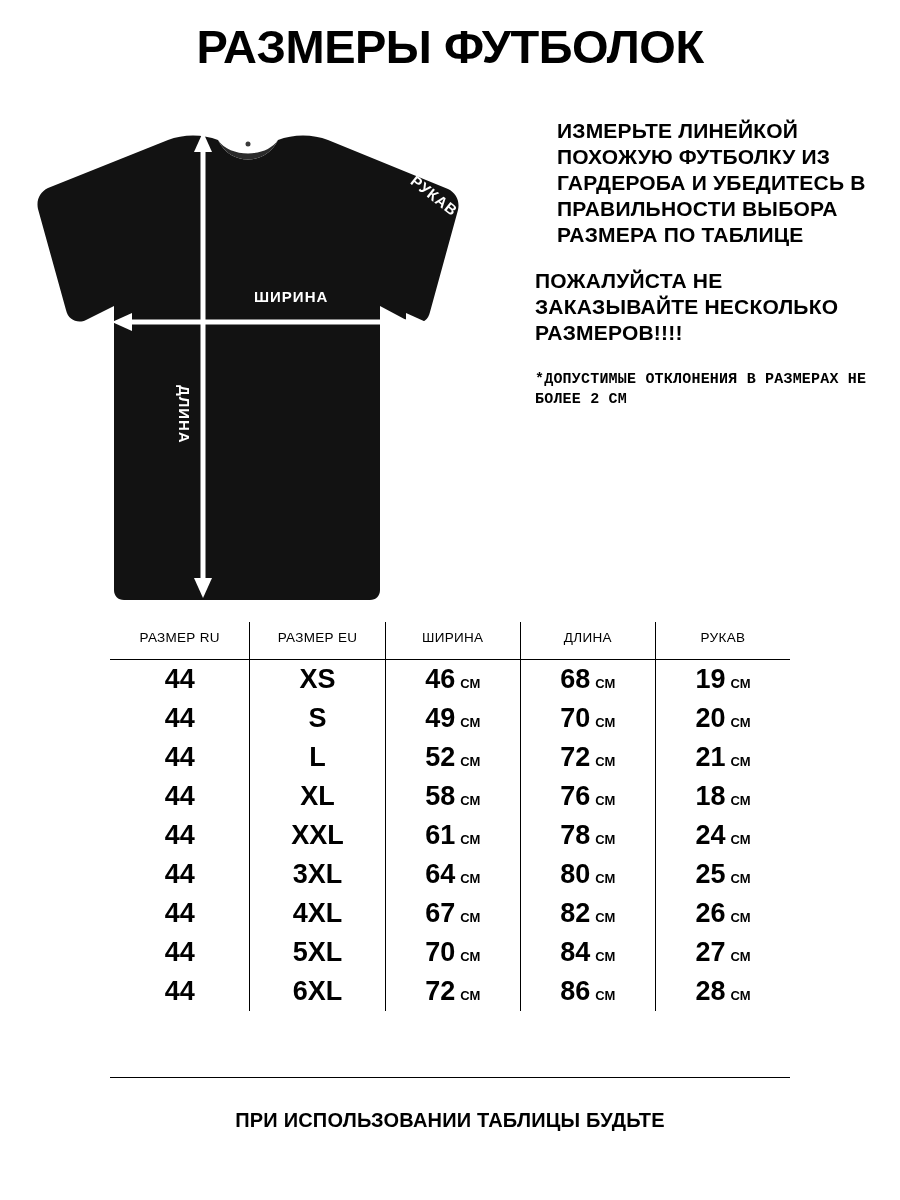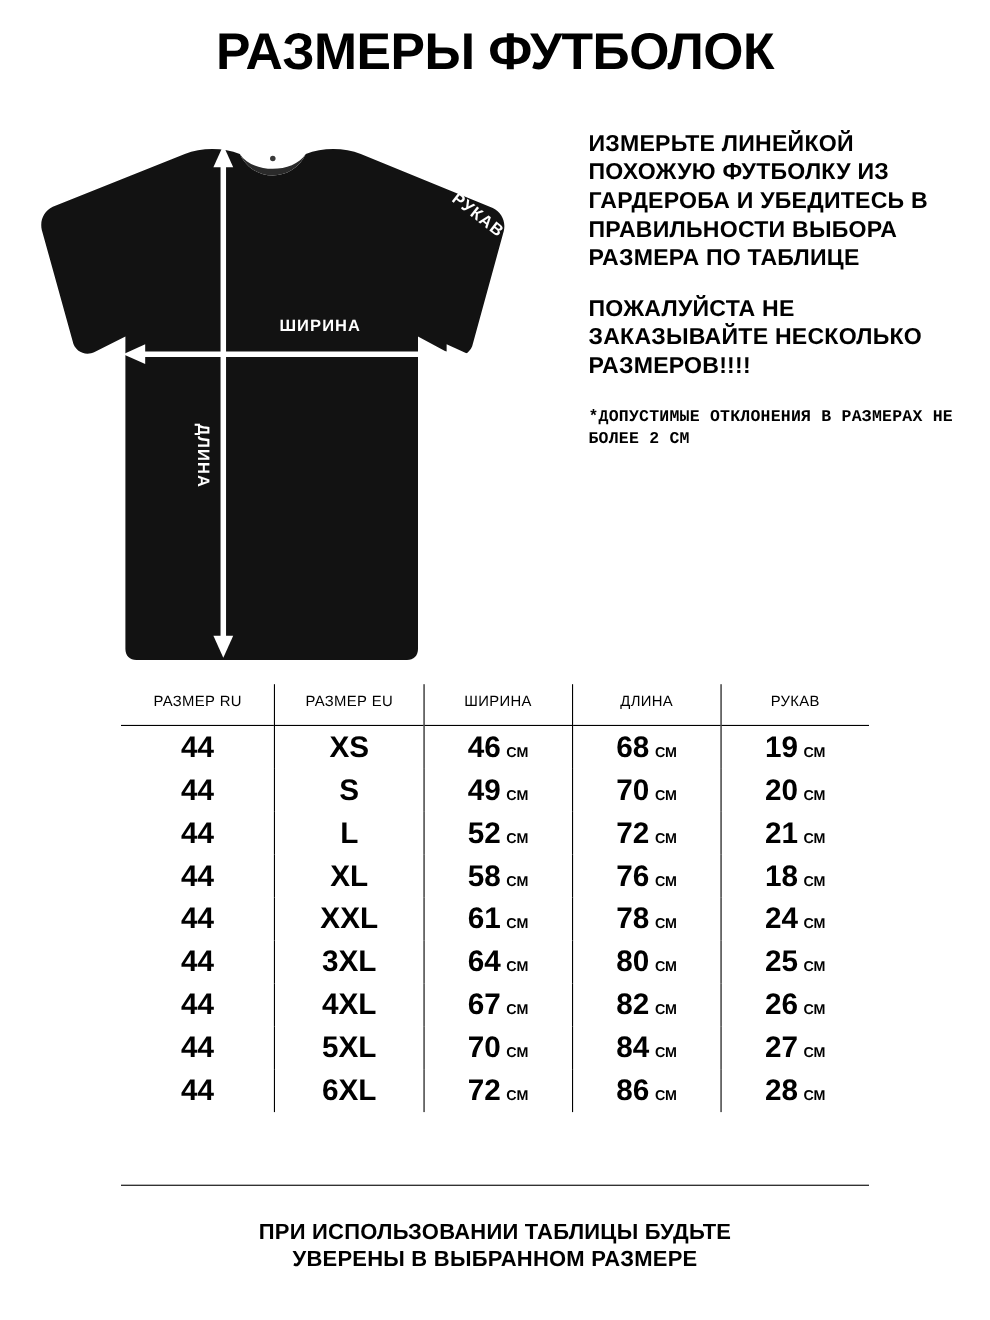--- a/index.html
+++ b/index.html
@@ -77,20 +77,21 @@
     top: 118px;
     width: 350px;
   }
   .note-block {
     font-weight: bold;
     line-height: 1.24;
   }
   .note-main {
     font-size: 21px;
     letter-spacing: 0.2px;
+    margin-left: 22px;
   }
   .note-second {
     font-size: 21px;
     margin-top: 20px;
     letter-spacing: 0.2px;
   }
   .note-small {
     font-size: 15px;
     margin-top: 24px;
     line-height: 1.3;
@@ -293,14 +294,13 @@
       <td><span>86</span><span class="cm">СМ</span></td>
       <td><span>28</span><span class="cm">СМ</span></td>
     </tr>
   </tbody>
 </table>
 
 <div class="table-rule-bottom"></div>
 
 <div class="footer">
   <div>ПРИ ИСПОЛЬЗОВАНИИ ТАБЛИЦЫ БУДЬТЕ</div>
-  <div>УВЕРЕНЫ В ВЫБРАННОМ РАЗМЕРЕ</div>
 </div>
 
 </body></html>

